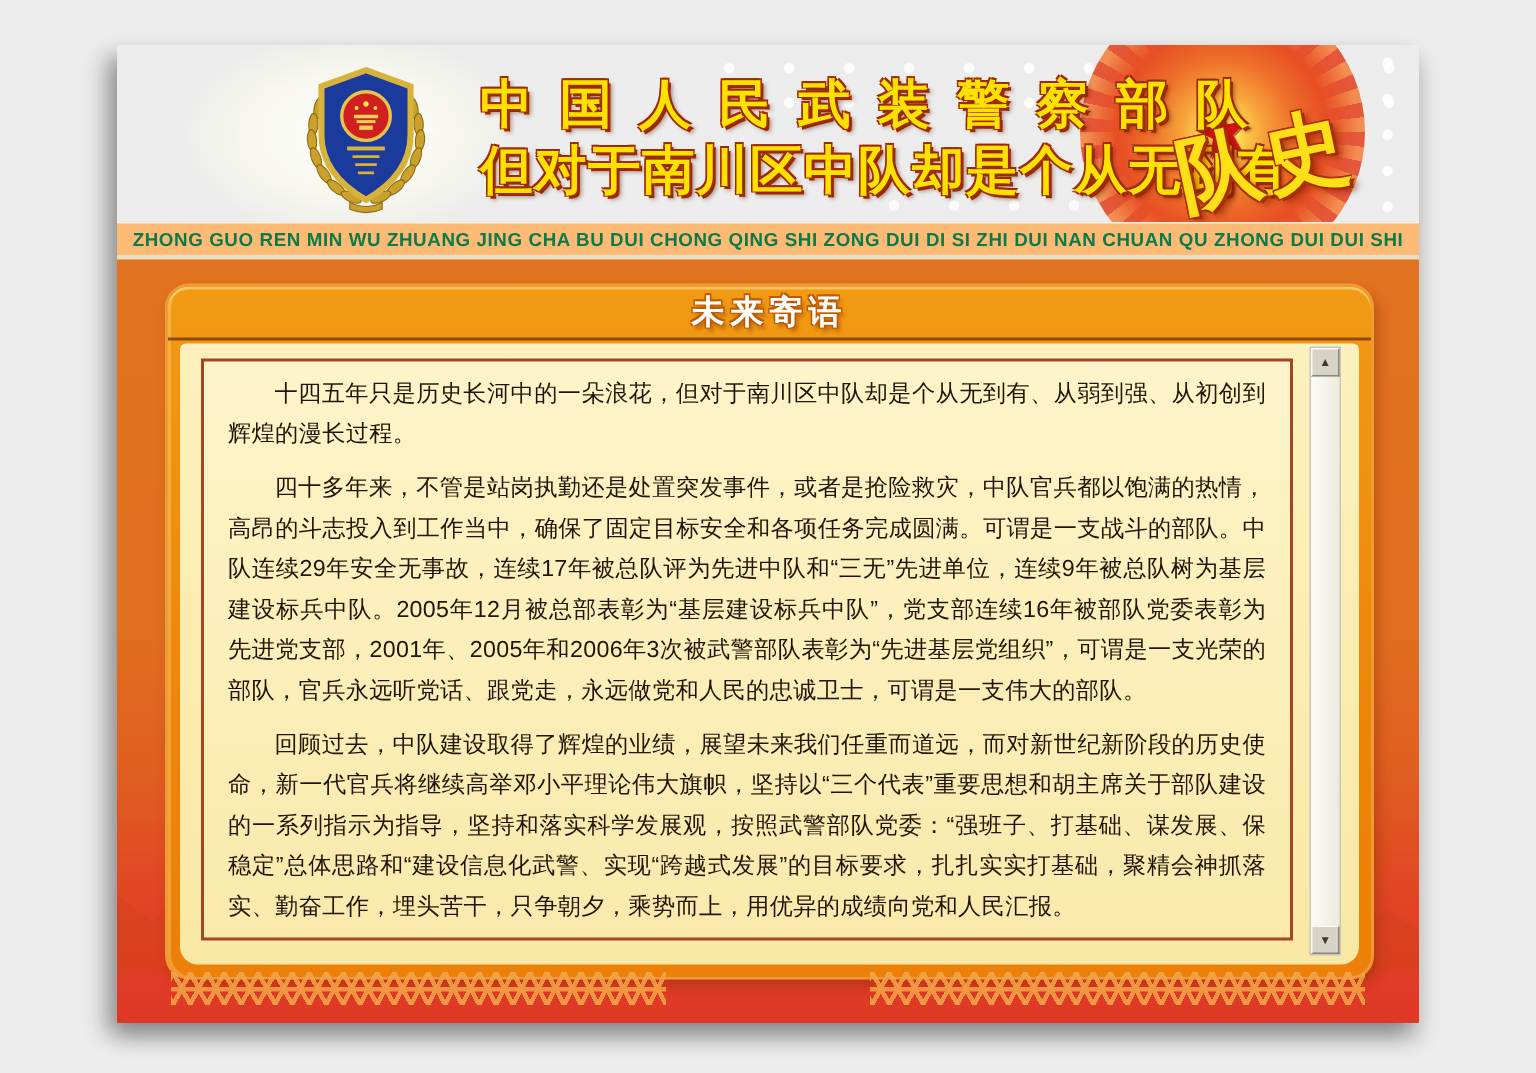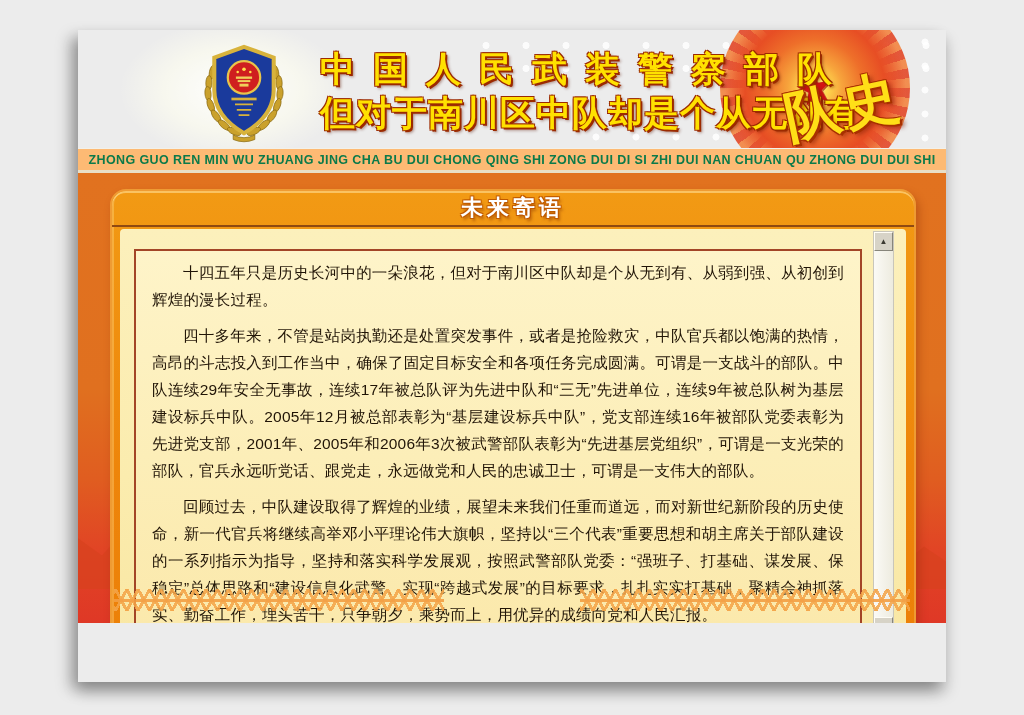--- a/index.html
+++ b/index.html
@@ -29,41 +29,41 @@
   .hdr-line1{top:16px;font-size:35px;letter-spacing:18px;}
   .hdr-line2{top:60px;font-size:35px;letter-spacing:1px;}
   .hdr-badge{position:absolute;right:44px;top:40px;font-size:56px;font-weight:bold;color:#ffdf17;
     transform:rotate(-12deg);letter-spacing:3px;white-space:nowrap;
     text-shadow:2px 2px 0 #a83000,-1px -1px 0 #a83000,1px -1px 0 #a83000,-1px 1px 0 #a83000,4px 4px 4px rgba(120,20,0,.5);}
   
   .pinyin{height:21px;background:#fdba74;border-top:1px solid #f2f1ea;border-bottom:3px solid #e9dfc6;
     display:flex;align-items:center;justify-content:center;
     color:#0c7a4a;font-weight:bold;font-size:12.5px;letter-spacing:.4px;white-space:nowrap;}
   
-  .bodyarea{position:relative;height:450px;overflow:hidden;
+  .bodyarea{position:relative;height:509px;overflow:hidden;
     background:linear-gradient(180deg,#e1721f 0%,#e0701f 48%,#e05d20 68%,#e14425 84%,#df3826 100%);}
   .mountain{position:absolute;background:#d7421e;opacity:.7;}
   .mtn-left{left:0;bottom:34px;width:150px;height:62px;
     clip-path:polygon(0 100%,0 18%,16% 46%,30% 8%,48% 56%,66% 28%,100% 100%);}
   .mtn-right{right:0;bottom:34px;width:110px;height:50px;
     clip-path:polygon(0 100%,30% 30%,55% 60%,80% 15%,100% 45%,100% 100%);}
   
   .panel{position:absolute;left:32px;right:30px;top:16px;height:460px;border-radius:16px;
     background:linear-gradient(180deg,#f29a14 0%,#ee850a 60%,#ec8008 100%);
     border:2px solid #ef9b33;
     box-shadow:inset 0 2px 0 rgba(255,224,150,.6),inset 2px 0 0 rgba(255,224,150,.35),3px 5px 8px rgba(130,40,0,.35);}
   .panel-title{height:34px;display:flex;align-items:center;justify-content:center;
     font-size:22px;font-weight:bold;color:#ffffff;letter-spacing:4px;
     text-shadow:1px 1px 0 #c05a00,-1px -1px 0 #c05a00,1px -1px 0 #c05a00,-1px 1px 0 #c05a00,2px 3px 3px rgba(130,45,0,.55);
     border-bottom:2px solid #8f4a12;}
   .content{position:absolute;left:8px;right:8px;top:38px;bottom:8px;border-radius:4px 4px 12px 12px;
     background:linear-gradient(180deg,#fcf0bc 0%,#fbecae 60%,#f9e7a4 100%);}
   .textbox{position:absolute;left:14px;top:10px;right:44px;bottom:16px;
     border:2px solid #a34527;background:linear-gradient(180deg,#fef4c9 0%,#fceeb8 55%,#fbe9ac 100%);
-    padding:8px 16px 2px 16px;overflow:hidden;margin-top:10px;}
+    padding:8px 16px 2px 16px;overflow:hidden;}
   .textbox p{margin:0 0 9px 0;font-size:15.5px;line-height:27px;text-indent:2em;
     color:#211507;text-align:justify;letter-spacing:.2px;}
   
   .vscroll{position:absolute;right:12px;top:2px;bottom:6px;width:19px;
     background:linear-gradient(90deg,#fbfaf6,#edebdf);border:1px solid #c9c6ba;}
   .sb-btn{position:absolute;left:0;width:17px;height:17px;background:#d7d3c7;
     border:1px solid;border-color:#fffdf6 #87857b #87857b #fffdf6;
     display:flex;align-items:center;justify-content:center;font-size:8px;color:#3c3a32;cursor:pointer;}
   .sb-up{top:0;}
   .sb-down{bottom:0;}

